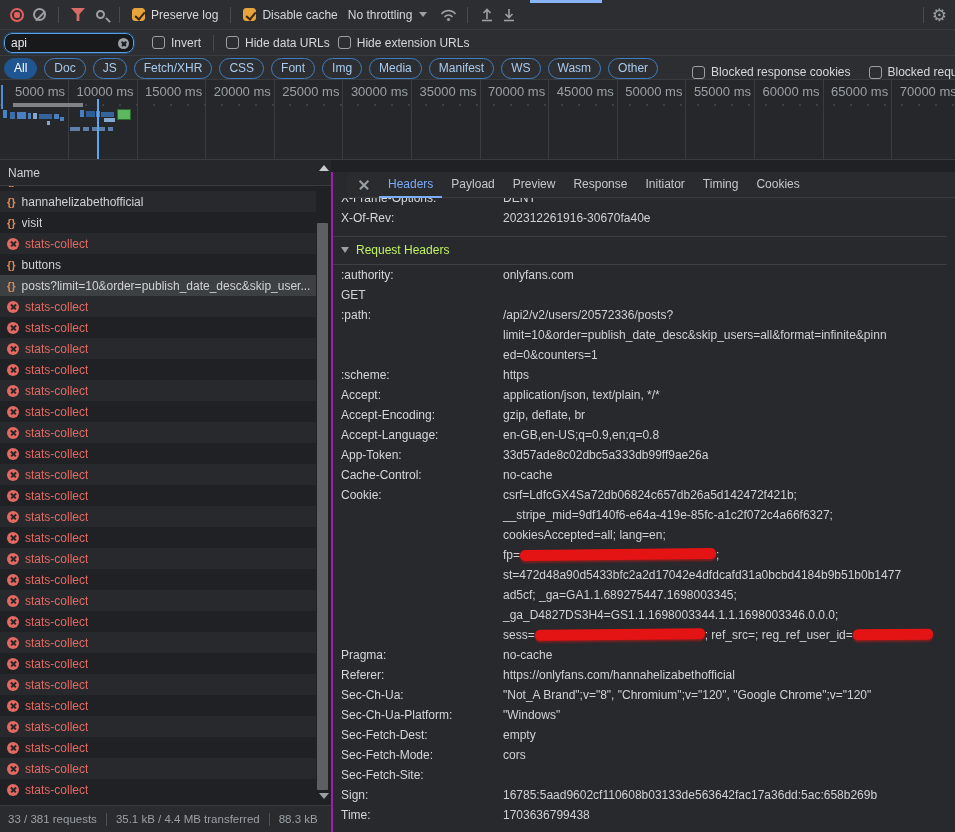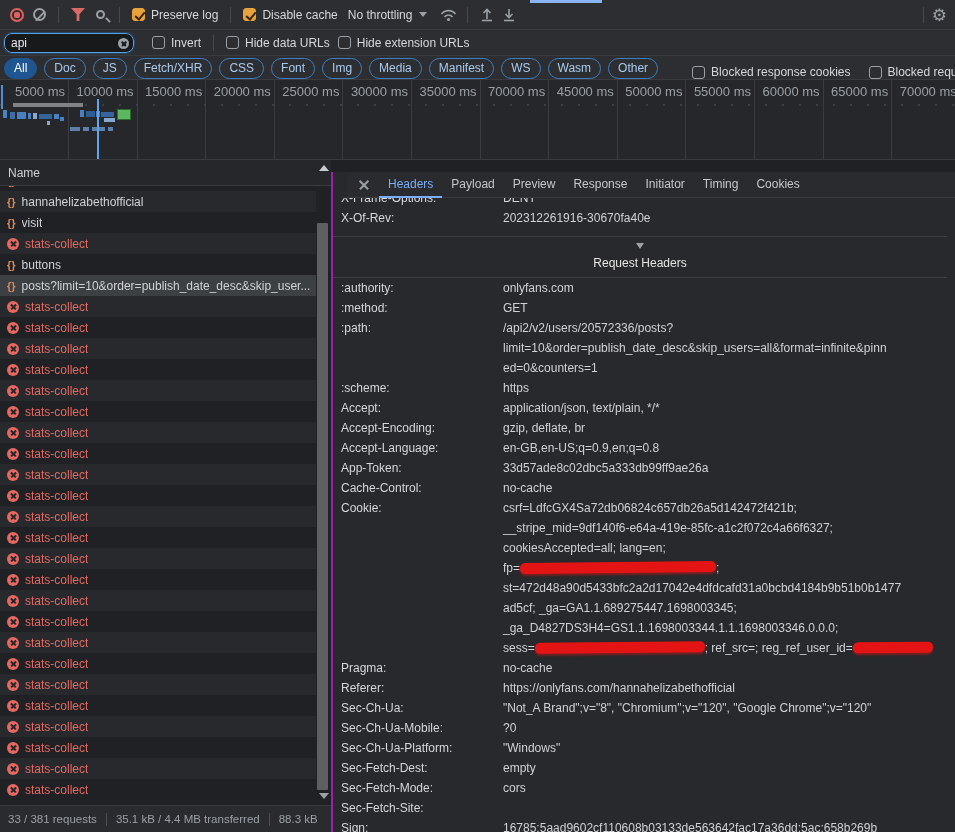--- a/index.html
+++ b/index.html
@@ -91,21 +91,21 @@
   .tab { padding:5px 9px 0; color:#c5c7ca; cursor:pointer; height:26px; }
   .tab.active { color:#7cacf8; border-bottom:2px solid #7cacf8; }
 
   .dcontent { position:absolute; left:0; top:26px; width:614px; height:646px; overflow:hidden; }
   .hrow { display:flex; padding-left:8px; }
   .hname { flex:0 0 162px; color:#d5d7da; line-height:20px; }
   .hval { flex:1; color:#d0d2d5; line-height:20px; }
   .vline { line-height:20px; white-space:nowrap; }
   .clipwrap { margin-top:-10px; }
   .secthead { margin-top:8px; border-top:1px solid #3d4043; border-bottom:1px solid #3d4043;
-              padding:6px 8px 7px; color:#e5e5e5; display:flex; align-items:center; gap:7px; cursor:pointer;flex-direction:column; }
+              padding:6px 8px 7px; color:#bef264; display:flex; align-items:center; gap:7px; cursor:pointer; }
   .tri { display:inline-block; width:0; height:0; border-left:4.5px solid transparent; border-right:4.5px solid transparent; border-top:6px solid #9aa0a6; }
   .redact { display:inline-block; height:11px; background:#e51414; border-radius:5px; vertical-align:-1px; transform:rotate(-0.6deg); box-shadow:0 2px 2px rgba(229,20,20,.45); }
 
   
   .sbar { position:absolute; }
   .sb-up,.sb-down { position:absolute; left:2px; width:0; height:0; border-left:5px solid transparent; border-right:5px solid transparent; }
   .sb-up { border-bottom:6px solid #c9cbce; }
   .sb-down { border-top:6px solid #9aa0a6; }
   .sb-thumb { position:absolute; border-radius:1px; cursor:pointer; }
   .lscroll { left:317px; top:162px; width:12px; height:641px; }
@@ -460,21 +460,20 @@
         <span>Request Headers</span>
       </div>
       <div id="hlist">
           <div class="hrow">
             <div class="hname">:authority:</div>
             <div class="hval">
               <div class="vline">onlyfans.com</div>
             </div>
           </div>
           <div class="hrow">
-            <div class="hname">:method:</div>
             <div class="hval">
               <div class="vline">GET</div>
             </div>
           </div>
           <div class="hrow">
             <div class="hname">:path:</div>
             <div class="hval">
               <div class="vline">/api2/v2/users/20572336/posts?</div>
               <div class="vline">limit=10&amp;order=publish_date_desc&amp;skip_users=all&amp;format=infinite&amp;pinn</div>
               <div class="vline">ed=0&amp;counters=1</div>
@@ -541,26 +540,20 @@
               <div class="vline">https://onlyfans.com/hannahelizabethofficial</div>
             </div>
           </div>
           <div class="hrow">
             <div class="hname">Sec-Ch-Ua:</div>
             <div class="hval">
               <div class="vline">"Not_A Brand";v="8", "Chromium";v="120", "Google Chrome";v="120"</div>
             </div>
           </div>
           <div class="hrow">
-            <div class="hname">Sec-Ch-Ua-Mobile:</div>
-            <div class="hval">
-              <div class="vline">?0</div>
-            </div>
-          </div>
-          <div class="hrow">
             <div class="hname">Sec-Ch-Ua-Platform:</div>
             <div class="hval">
               <div class="vline">"Windows"</div>
             </div>
           </div>
           <div class="hrow">
             <div class="hname">Sec-Fetch-Dest:</div>
             <div class="hval">
               <div class="vline">empty</div>
             </div>

